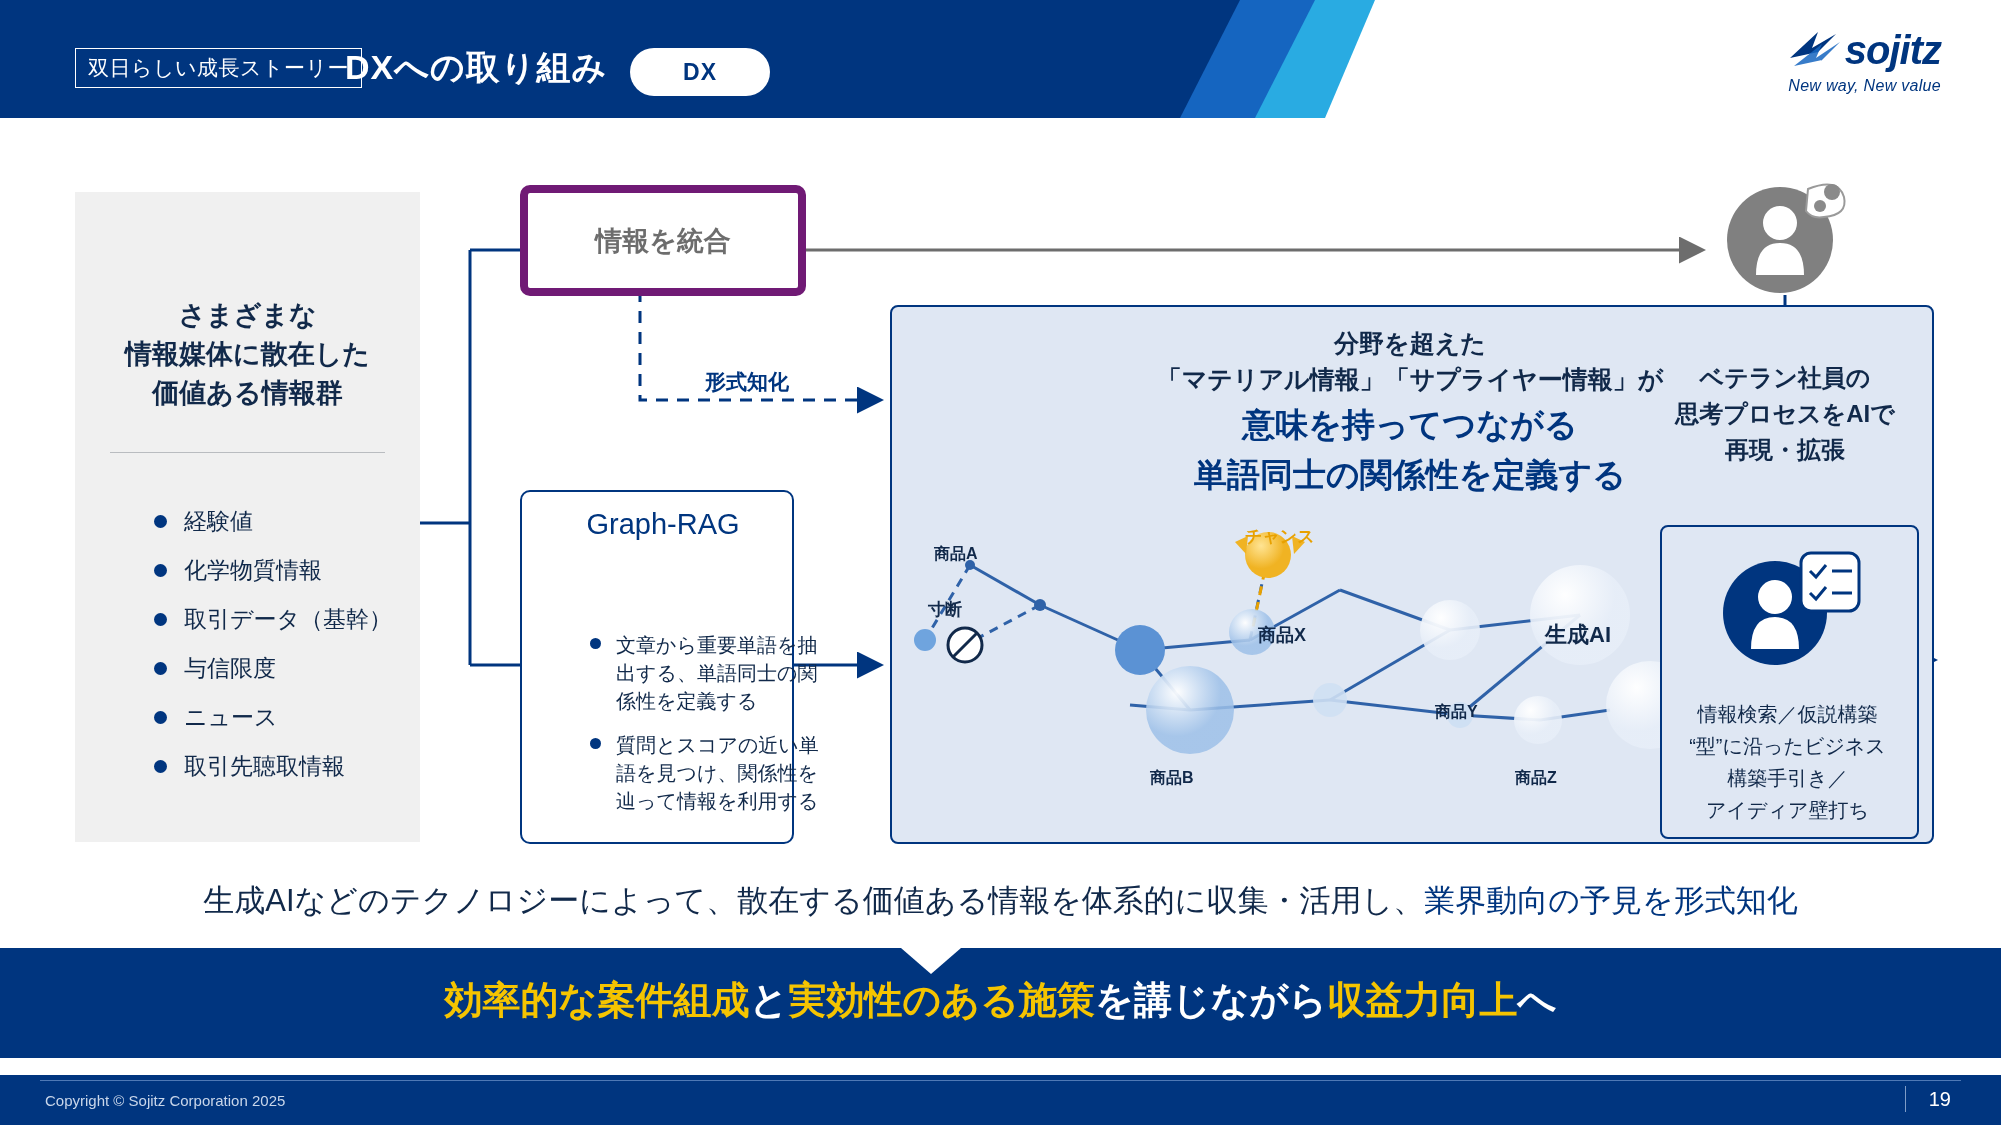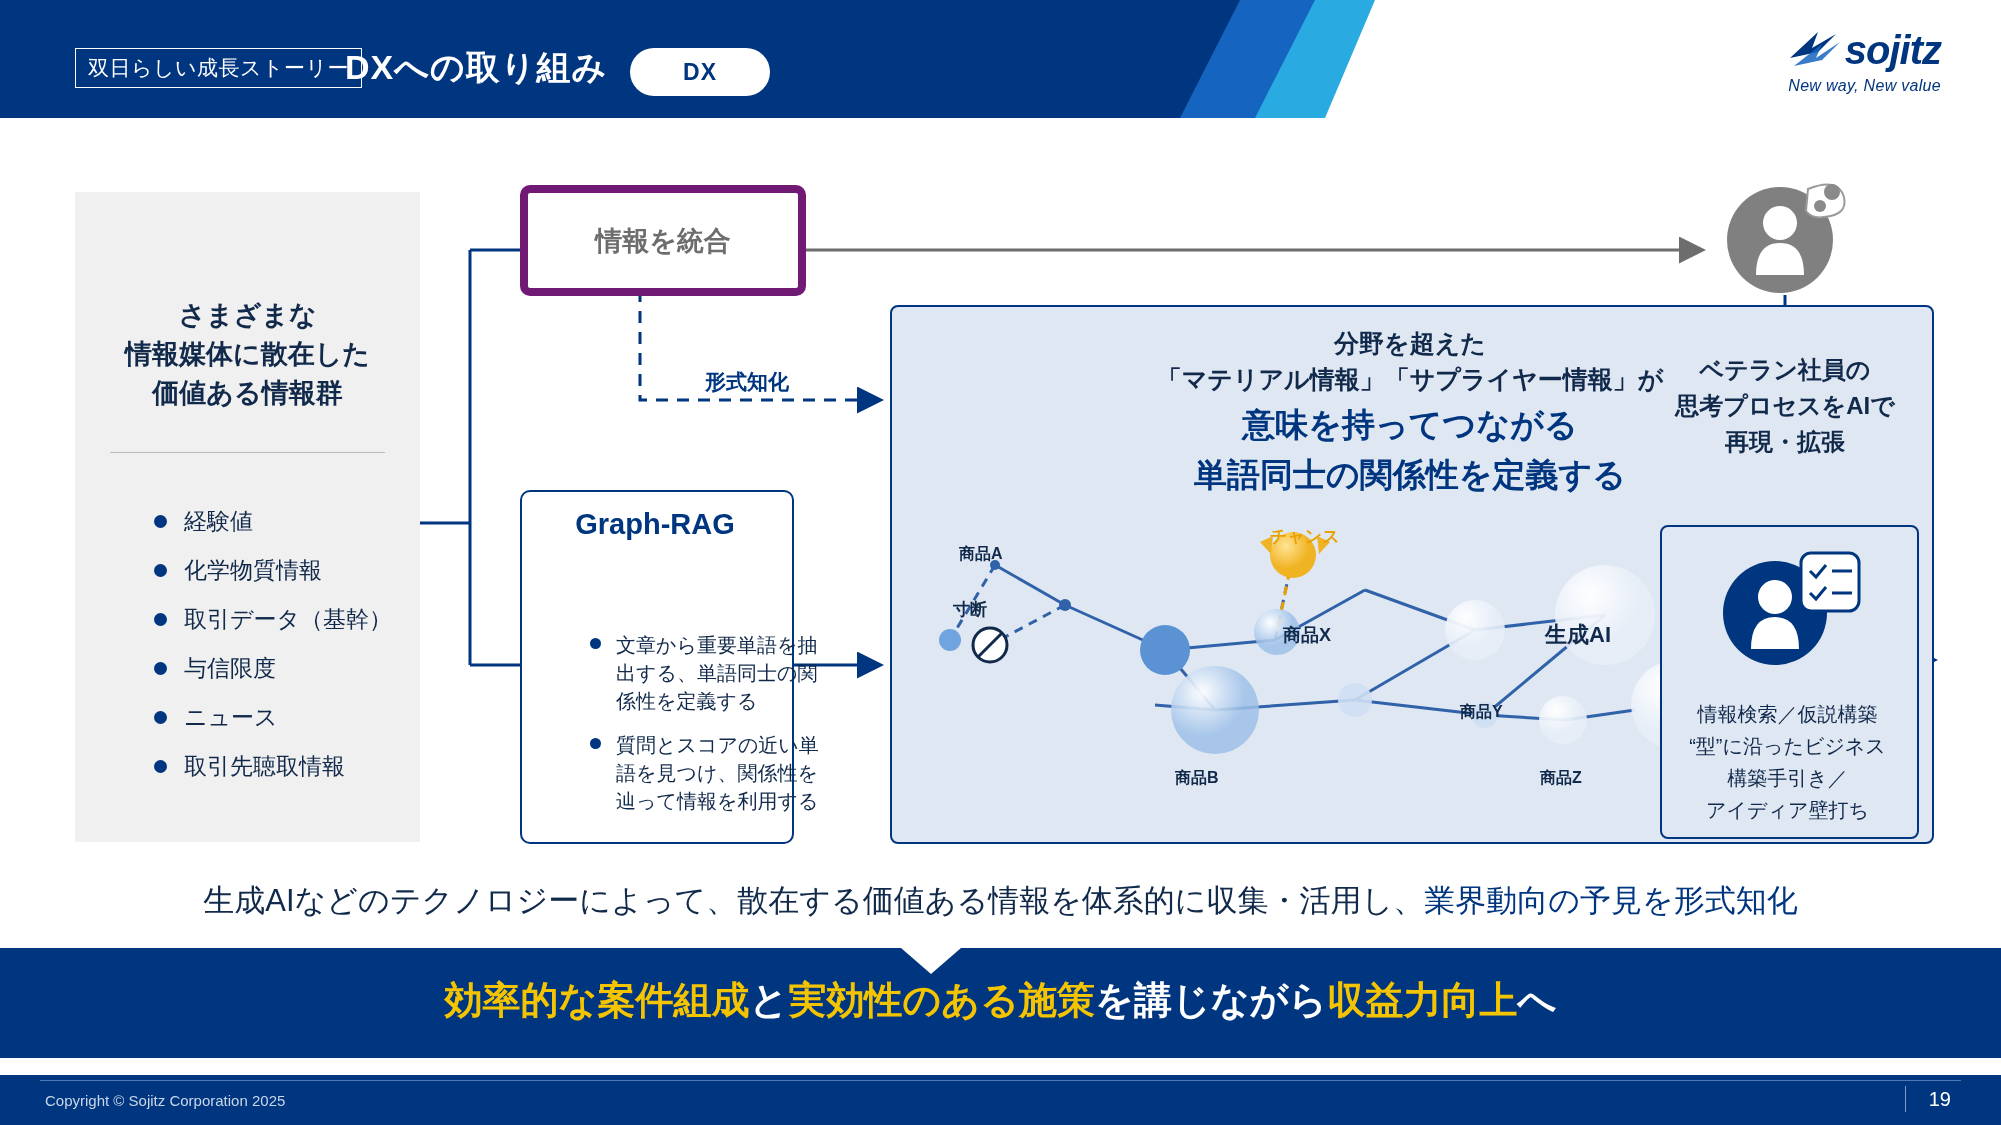--- a/index.html
+++ b/index.html
@@ -36,36 +36,36 @@
   .left-list li{list-style:none;font-size:23px;margin:0 0 18px 0;position:relative;padding-left:34px;color:#11294a;}
   .left-list li::before{content:"";position:absolute;left:4px;top:9px;width:13px;height:13px;border-radius:50%;background:#00357f;}
 
   
   .integrate-box{position:absolute;left:520px;top:185px;width:270px;height:95px;border:8px solid #701a75;border-radius:10px;background:#ffffff;
      display:flex;align-items:center;justify-content:center;}
   .integrate-box span{font-size:27px;font-weight:bold;color:#6d6d6d;}
 
   
   .rag-box{position:absolute;left:520px;top:490px;width:270px;height:350px;border:2px solid #00357f;border-radius:10px;background:#ffffff;}
-  .rag-title{position:absolute;left:520px;top:508px;width:270px;text-align:center;font-size:29px;font-weight:bold;color:#00357f;}
+  .rag-title{position:absolute;left:520px;top:508px;width:270px;text-align:center;font-size:29px;font-weight:normal;color:#00357f;padding-left:8px;}
   .rag-list{position:absolute;left:548px;top:615px;width:235px;}
   .rag-list li{list-style:none;position:relative;padding-left:28px;font-size:20px;line-height:1.4;margin-bottom:16px;color:#11294a;}
   .rag-list li::before{content:"";position:absolute;left:2px;top:7px;width:11px;height:11px;border-radius:50%;background:#00357f;}
 
   .formal-label{position:absolute;left:705px;top:368px;font-size:21px;font-weight:bold;color:#00357f;}
 
   
   .kb-box{position:absolute;left:890px;top:305px;width:1040px;height:535px;border:2px solid #00357f;border-radius:8px;background:#dfe7f3;}
   .kb-head{position:absolute;left:890px;top:325px;width:1040px;text-align:center;}
   .kb-head .l1{font-size:25px;font-weight:bold;color:#11294a;line-height:1.45;}
   .kb-head .l2{font-size:33px;font-weight:bold;color:#00357f;line-height:1.4;margin-top:4px;}
-  .kb-canvas{position:absolute;left:915px;top:520px;width:1040px;height:320px;padding-left:44px;}
-
-  
-  .veteran-text{position:absolute;left:1605px;top:352px;width:360px;text-align:center;font-size:24px;font-weight:bold;line-height:1.5;color:#11294a;}
+  .kb-canvas{position:absolute;left:890px;top:520px;width:1040px;height:320px;padding-left:44px;}
+
+  
+  .veteran-text{position:absolute;left:1605px;top:360px;width:360px;text-align:center;font-size:24px;font-weight:bold;line-height:1.5;color:#11294a;}
   .right-box{position:absolute;left:1660px;top:525px;width:255px;height:310px;border:2px solid #00357f;border-radius:8px;background:#dfe7f3;}
   .right-box-text{position:absolute;left:1660px;top:698px;width:255px;text-align:center;font-size:20px;line-height:1.6;color:#11294a;}
   .genai-label{position:absolute;left:1545px;top:620px;font-size:22px;font-weight:bold;color:#11294a;}
 
   
   .summary{position:absolute;left:0;top:880px;width:2001px;text-align:center;font-size:31px;color:#11294a;}
   .summary b{color:#00357f;font-weight:normal;}
 
   
   .band{position:absolute;left:0;top:948px;width:2001px;height:110px;background:#00357f;}

